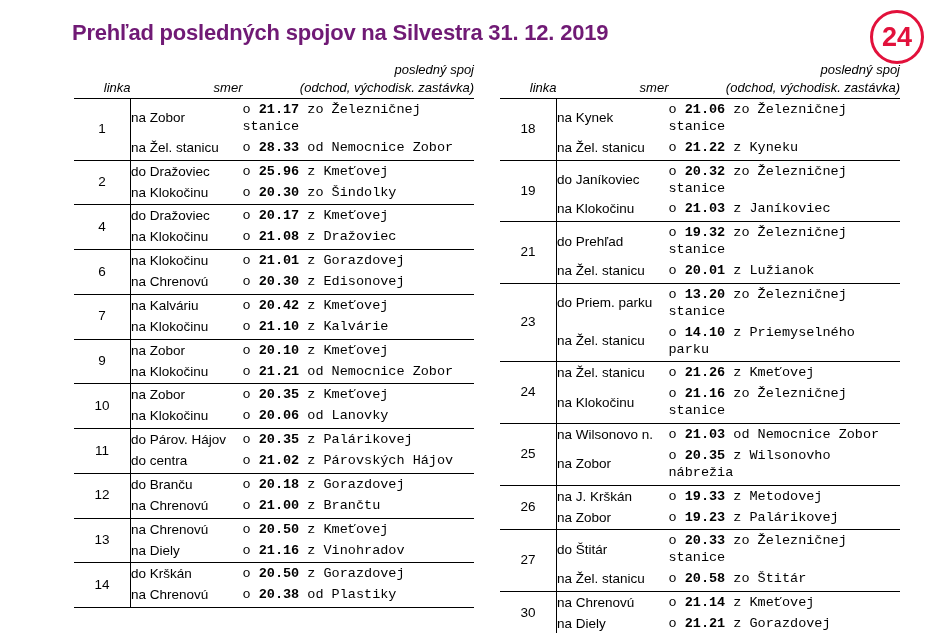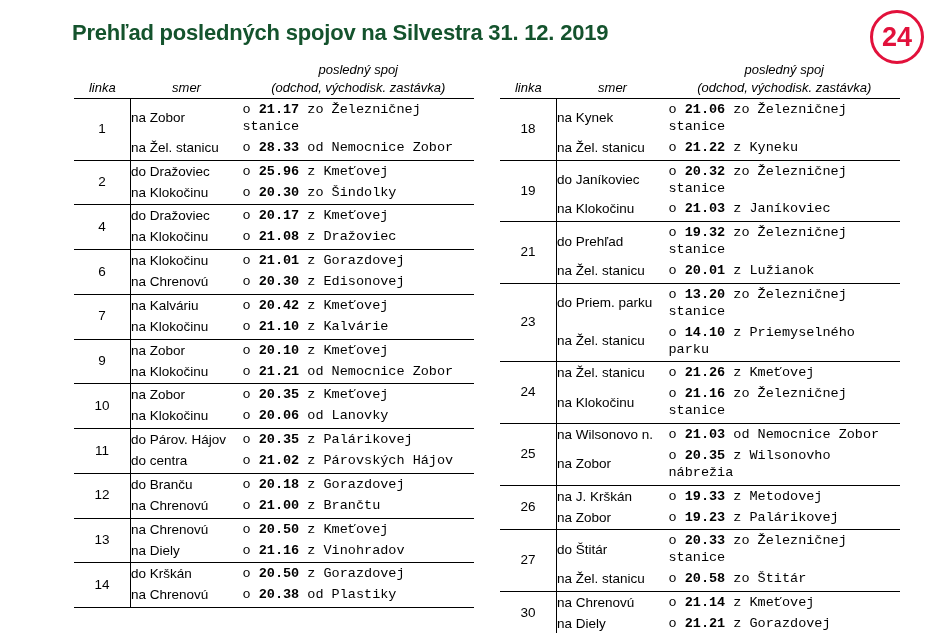--- a/index.html
+++ b/index.html
@@ -20,21 +20,21 @@
     width: 950px;
     height: 633px;
     box-sizing: border-box;
     padding: 14px 22px 0 22px;
   }
   .title {
     font-size: 22px;
     font-weight: bold;
     letter-spacing: -0.2px;
     margin: 6px 0 0 50px;
-    color: #14532d;
+    color: #701a75;
   }
   .logo {
     position: absolute;
     top: 10px;
     right: 26px;
     width: 48px;
     height: 48px;
     border-radius: 50%;
     background: #ffffff;
     border: 3px solid #e2113b;
@@ -56,21 +56,21 @@
   .tbl-wrap { width: 400px; }
 
   table.sched {
     border-collapse: collapse;
     width: 100%;
     font-size: 13.5px;
   }
   table.sched th {
     font-weight: normal;
     font-style: italic;
-    text-align: center;
+    text-align: right;
     padding: 0 0 3px 0;
     vertical-align: bottom;
     font-size: 13px;
   }
   .hdr-top {
     font-style: italic;
     font-size: 13px;
     text-align: left;
     padding-bottom: 0;
     border: none;

